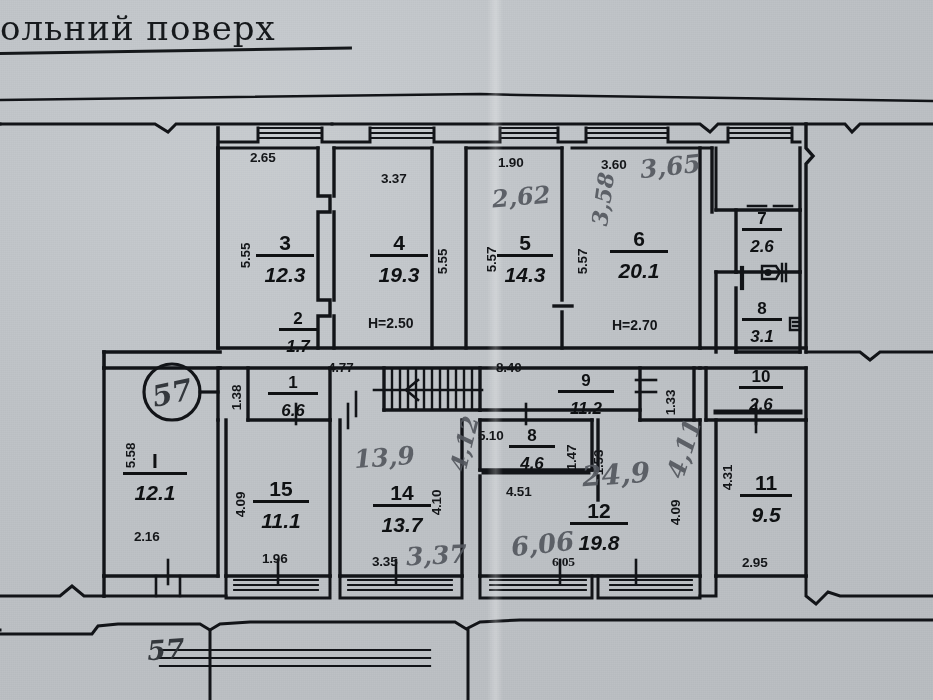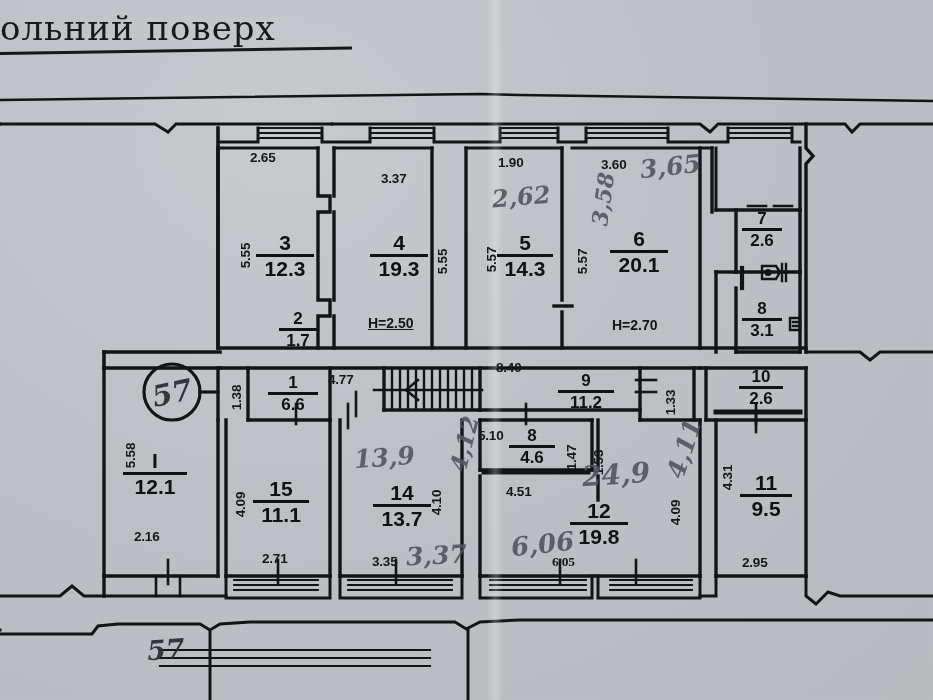--- a/index.html
+++ b/index.html
@@ -38,21 +38,21 @@
   }
 
   
   .dim{position:absolute;font-size:13.5px;font-weight:700;color:#141619;
        font-family:"Liberation Sans", sans-serif;letter-spacing:-.2px;white-space:nowrap;}
   .dim.v{transform-origin:center center;}
   .hnote{position:absolute;font-size:14px;font-weight:700;color:#141619;white-space:nowrap;}
 
   .room{position:absolute;text-align:center;color:#0f1113;white-space:nowrap;}
   .room .num{font-size:21px;font-weight:700;line-height:1.02;}
-  .room .area{font-size:21px;font-weight:700;line-height:1.05;padding-top:1px;}
+  .room .area{font-size:21px;font-weight:700;line-height:1.05;padding-top:7px;font-style:italic;}
   .room .bar{height:3px;background:#0f1113;margin:1px auto 0 auto;}
   .room.sm .num{font-size:17px;}
   .room.sm .area{font-size:17px;}
   .room.sm .bar{height:2.5px;}
 
   
   .hand{position:absolute;color:#54585f;font-family:"DejaVu Serif", serif;
         font-style:italic;font-weight:700;white-space:nowrap;opacity:.92;}
   .hand.dark{color:#2d3136;opacity:.95;}
 </style>
@@ -257,21 +257,21 @@
     </g>
     <path d="M0,676 L200,676" stroke-width="0"></path>
 
     <path d="M0,630 L0,630" stroke-width="3"></path>
 
   </g>
 </svg>
 
 <div id="fold"></div>
 
-<div class="hnote" style="left:368px;top:315px;text-decoration:underline;">H=2.50</div>
+<div class="hnote" style="left:368px;top:315px;">H=2.50</div>
 <div class="hnote" style="left:612px;top:317px;">H=2.70</div>
 
 <div class="room" style="left:120px;top:450px;width:70px;">
   <div class="num">I</div>
   <div class="bar" style="width:64px;"></div>
   <div class="area">12.1</div>
 </div>
 
 <div class="room sm" style="left:266px;top:374px;width:54px;">
   <div class="num">1</div>
@@ -367,29 +367,29 @@
 <div class="dim" style="left:381px;top:152px;margin-top:19px;">3.37</div>
 <div class="dim" style="left:498px;top:155px;">1.90</div>
 <div class="dim" style="left:601px;top:157px;">3.60</div>
 
 <div class="dim v" style="left:233px;top:248px;transform:rotate(-90deg);">5.55</div>
 <div class="dim v" style="left:430px;top:254px;transform:rotate(-90deg);">5.55</div>
 <div class="dim v" style="left:479px;top:252px;transform:rotate(-90deg);">5.57</div>
 <div class="dim v" style="left:570px;top:254px;transform:rotate(-90deg);">5.57</div>
 
 <div class="dim v" style="left:224px;top:390px;transform:rotate(-90deg);">1.38</div>
-<div class="dim" style="left:328px;top:372px;text-align:center;">4.77</div>
+<div class="dim" style="left:328px;top:360px;text-align:center;">4.77</div>
 <div class="dim" style="left:496px;top:360px;">8.40</div>
 <div class="dim v" style="left:658px;top:395px;transform:rotate(-90deg);">1.33</div>
 
 <div class="dim v" style="left:118px;top:448px;transform:rotate(-90deg);">5.58</div>
 <div class="dim" style="left:134px;top:529px;">2.16</div>
 
 <div class="dim v" style="left:228px;top:497px;transform:rotate(-90deg);">4.09</div>
-<div class="dim" style="left:262px;top:551px;">2.71</div>
+<div class="dim" style="left:262px;top:551px;">1.96</div>
 
 <div class="dim v" style="left:424px;top:495px;transform:rotate(-90deg);">4.10</div>
 <div class="dim" style="left:372px;top:554px;">3.35</div>
 
 <div class="dim" style="left:478px;top:428px;">5.10</div>
 <div class="dim v" style="left:559px;top:450px;transform:rotate(-90deg);">1.47</div>
 <div class="dim" style="left:506px;top:484px;">4.51</div>
 <div class="dim v" style="left:586px;top:455px;transform:rotate(-90deg);">1.53</div>
 <div class="dim v" style="left:663px;top:505px;transform:rotate(-90deg);">4.09</div>
 <div class="dim" style="left:552px;top:554px;font-family:Liberation Serif, serif;">6.05</div>

